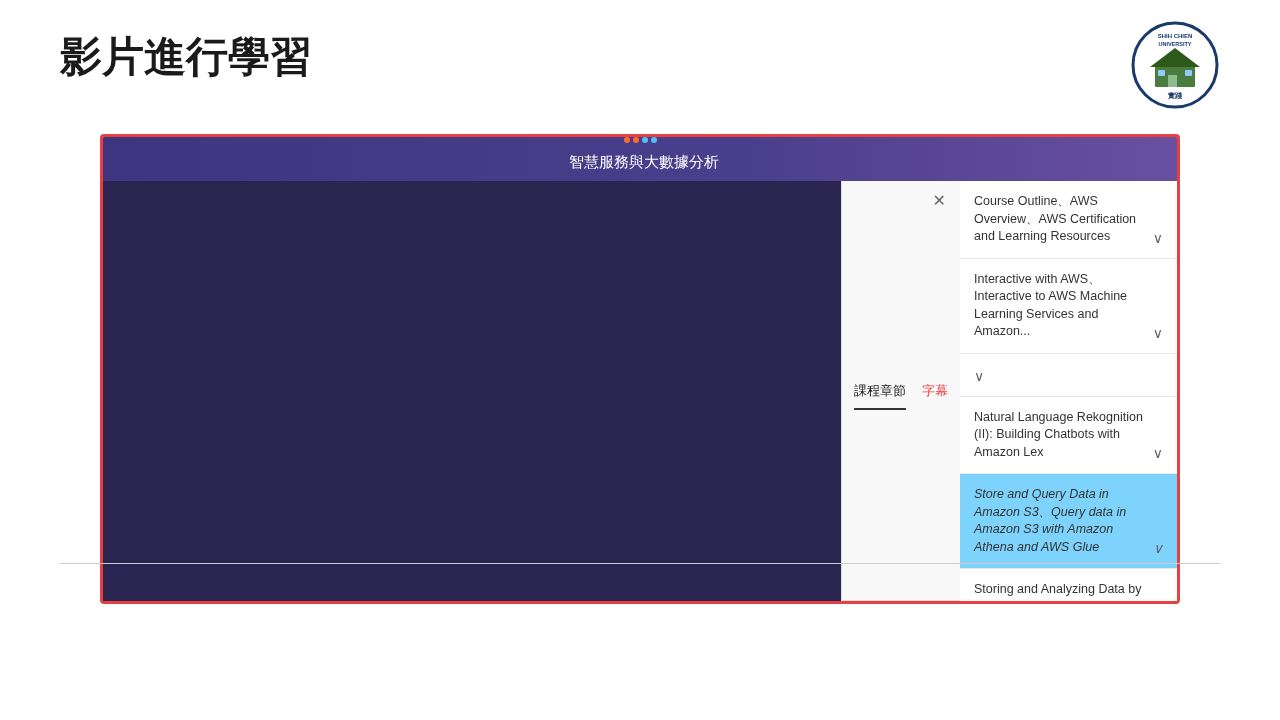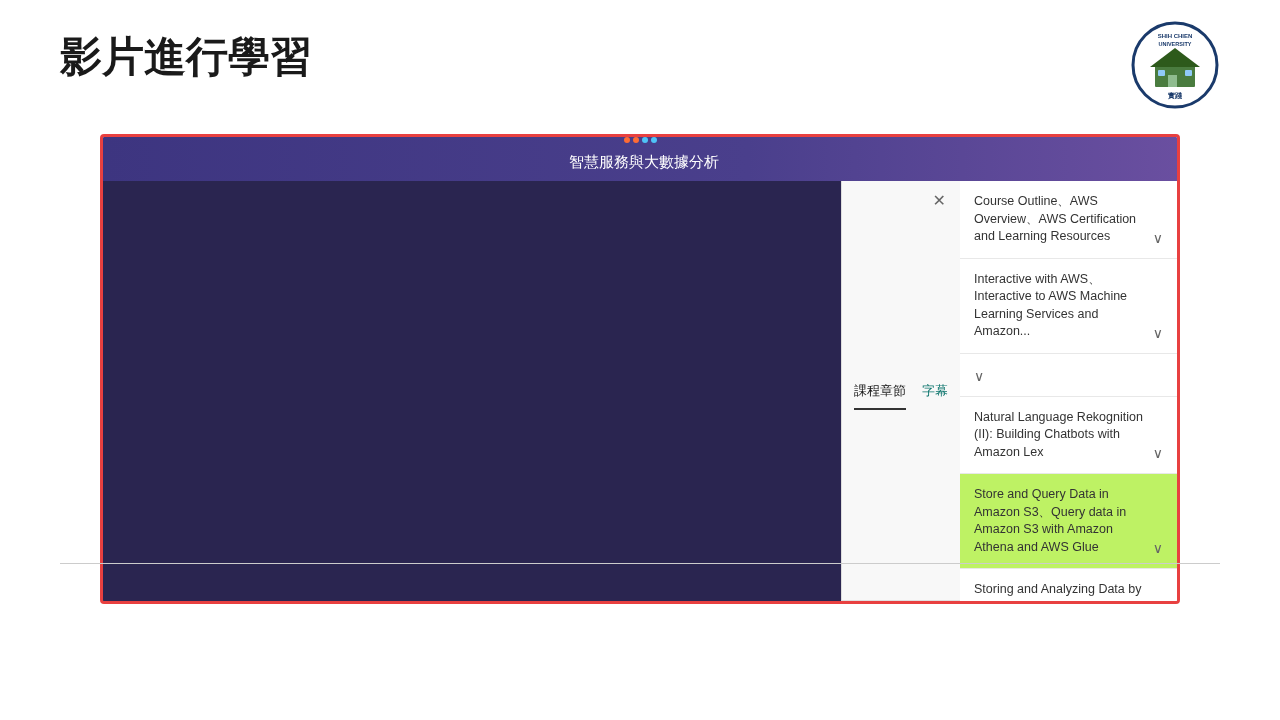--- a/index.html
+++ b/index.html
@@ -119,21 +119,21 @@
       align-items: center;
       padding: 10px 12px 0 12px;
       border-bottom: 1px solid #e0e0e0;
       background: #f8f8f8;
       gap: 16px;
       position: relative;
     }
 
     .panel-tab {
       font-size: 13px;
-      color: #0f766e;
+      color: #ef4444;
       padding-bottom: 8px;
       cursor: pointer;
       border-bottom: 2px solid transparent;
     }
 
     .panel-tab.active {
       color: #1a1a1a;
       border-bottom: 2px solid #333;
       font-weight: 500;
     }
@@ -161,21 +161,22 @@
       padding: 12px 14px;
       border-bottom: 1px solid #e8e8e8;
       display: flex;
       align-items: flex-end;
       justify-content: space-between;
       cursor: pointer;
       background: #ffffff;
     }
 
     .course-item.highlighted {
-      background: #bef264;
+      background: #7dd3fc;
+      font-style: italic;
     }
 
     .course-item-text {
       font-size: 12.5px;
       color: #333;
       line-height: 1.4;
       flex: 1;
       padding-right: 8px;
     }
 

